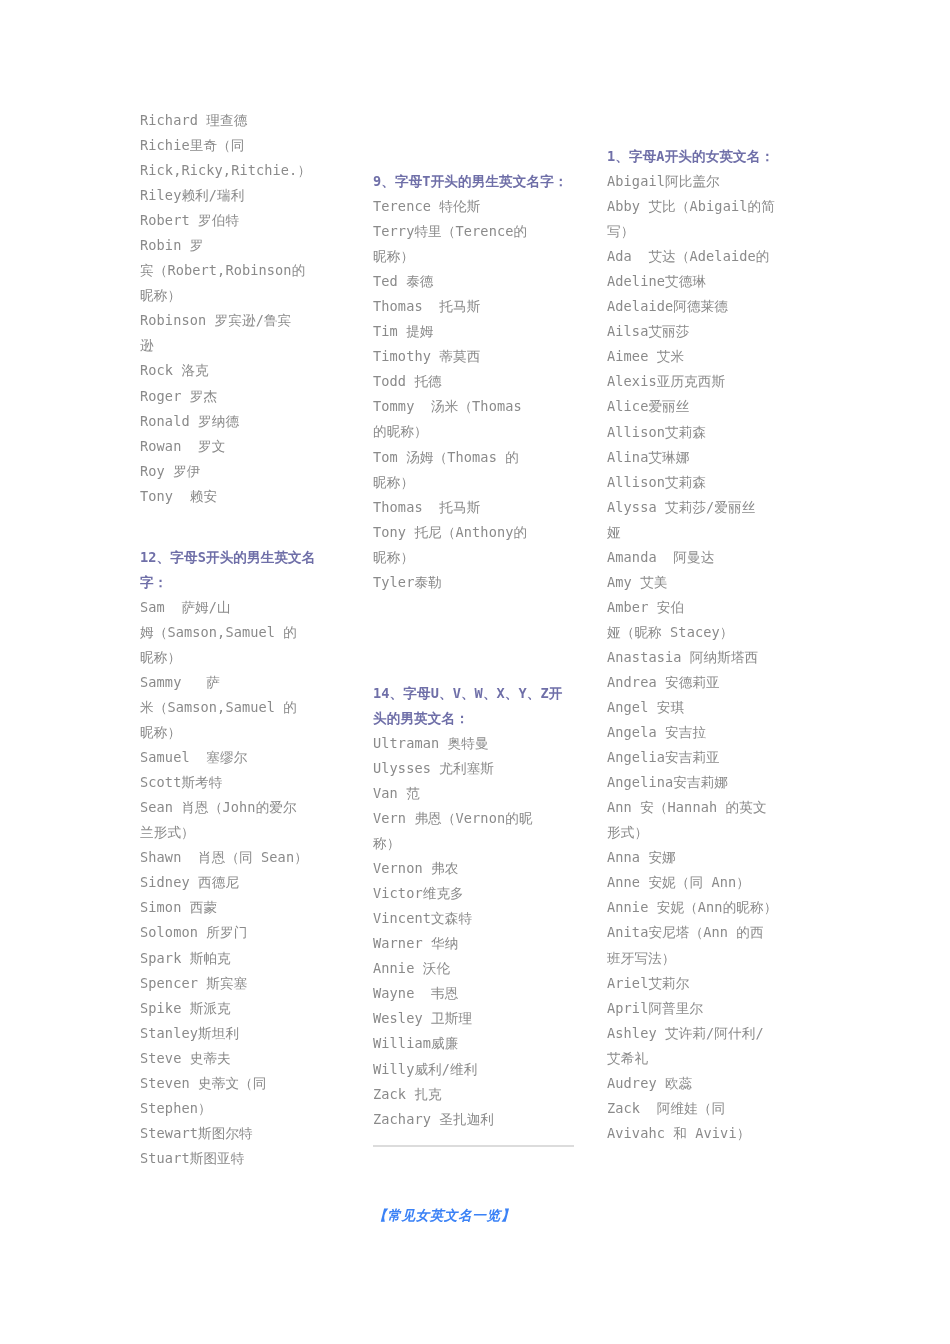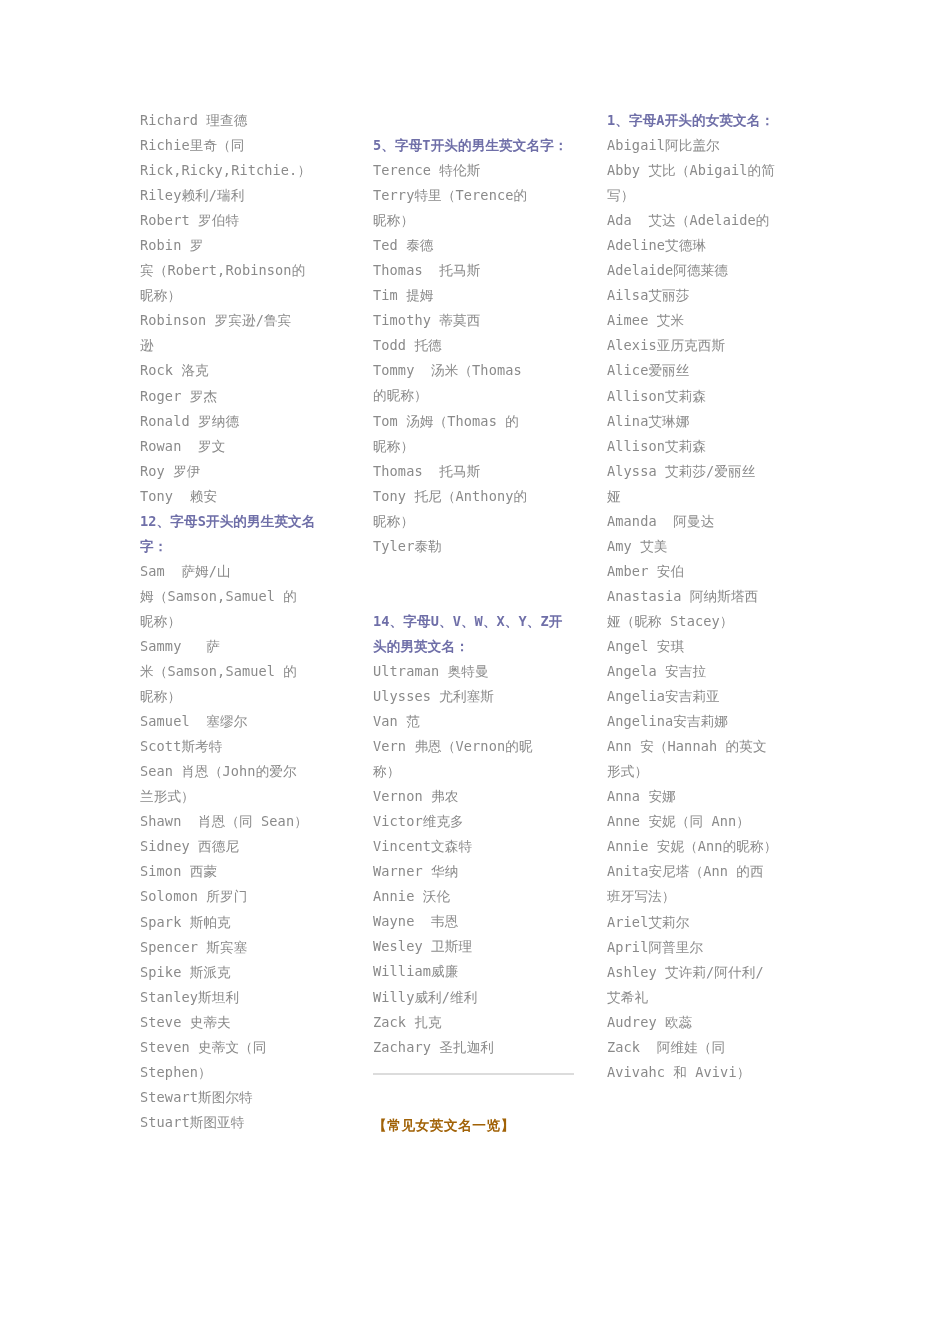--- a/index.html
+++ b/index.html
@@ -56,41 +56,43 @@
 
   .heading {
     font-family: "DejaVu Sans Mono", "Liberation Mono", monospace;
     font-size: 13.6px;
     line-height: 25.05px;
     color: #6f6fa8;
     font-weight: bold;
     letter-spacing: 0.1px;
     white-space: pre-wrap;
     word-break: break-word;
+    margin-top: 36px;
   }
 
   .spacer-sm { height: 25px; }
   .spacer-md { height: 50px; }
 
   .rule {
     border: 0;
     border-top: 2px solid #dcdcdc;
     margin: 13px 0 0 0;
     width: 201px;
   }
 
   .bracket-title {
     font-family: "DejaVu Sans Mono", "Liberation Mono", monospace;
     font-size: 13.6px;
     line-height: 25.05px;
-    color: #a16207;
+    color: #3b82f6;
     font-weight: bold;
     letter-spacing: 0.6px;
-    margin-top: 38px;
+    margin-top: 56px;
     white-space: pre-wrap;
+    font-style: italic;
   }
 </style>
 </head>
 <body>
 
 <div id="page">
   <div id="columns">
     <div class="col c1">
         <div class="line">Richard 理查德</div>
         <div class="line">Richie里奇（同</div>
@@ -128,21 +130,21 @@
         <div class="line">Spike 斯派克</div>
         <div class="line">Stanley斯坦利</div>
         <div class="line">Steve 史蒂夫</div>
         <div class="line">Steven 史蒂文（同</div>
         <div class="line">Stephen）</div>
         <div class="line">Stewart斯图尔特</div>
         <div class="line">Stuart斯图亚特</div>
       </div>
     <div class="col c2">
         <div class="spacer-sm"></div>
-        <div class="heading">5、字母T开头的男生英文名字：</div>
+        <div class="heading">9、字母T开头的男生英文名字：</div>
         <div class="line">Terence 特伦斯</div>
         <div class="line">Terry特里（Terence的</div>
         <div class="line">昵称）</div>
         <div class="line">Ted 泰德</div>
         <div class="line">Thomas  托马斯</div>
         <div class="line">Tim 提姆</div>
         <div class="line">Timothy 蒂莫西</div>
         <div class="line">Todd 托德</div>
         <div class="line">Tommy  汤米（Thomas</div>
         <div class="line">的昵称）</div>
@@ -186,22 +188,23 @@
         <div class="line">Alexis亚历克西斯</div>
         <div class="line">Alice爱丽丝</div>
         <div class="line">Allison艾莉森</div>
         <div class="line">Alina艾琳娜</div>
         <div class="line">Allison艾莉森</div>
         <div class="line">Alyssa 艾莉莎/爱丽丝</div>
         <div class="line">娅</div>
         <div class="line">Amanda  阿曼达</div>
         <div class="line">Amy 艾美</div>
         <div class="line">Amber 安伯</div>
+        <div class="line">娅（昵称 Stacey）</div>
         <div class="line">Anastasia 阿纳斯塔西</div>
-        <div class="line">娅（昵称 Stacey）</div>
+        <div class="line">Andrea 安德莉亚</div>
         <div class="line">Angel 安琪</div>
         <div class="line">Angela 安吉拉</div>
         <div class="line">Angelia安吉莉亚</div>
         <div class="line">Angelina安吉莉娜</div>
         <div class="line">Ann 安（Hannah 的英文</div>
         <div class="line">形式）</div>
         <div class="line">Anna 安娜</div>
         <div class="line">Anne 安妮（同 Ann）</div>
         <div class="line">Annie 安妮（Ann的昵称）</div>
         <div class="line">Anita安尼塔（Ann 的西</div>

